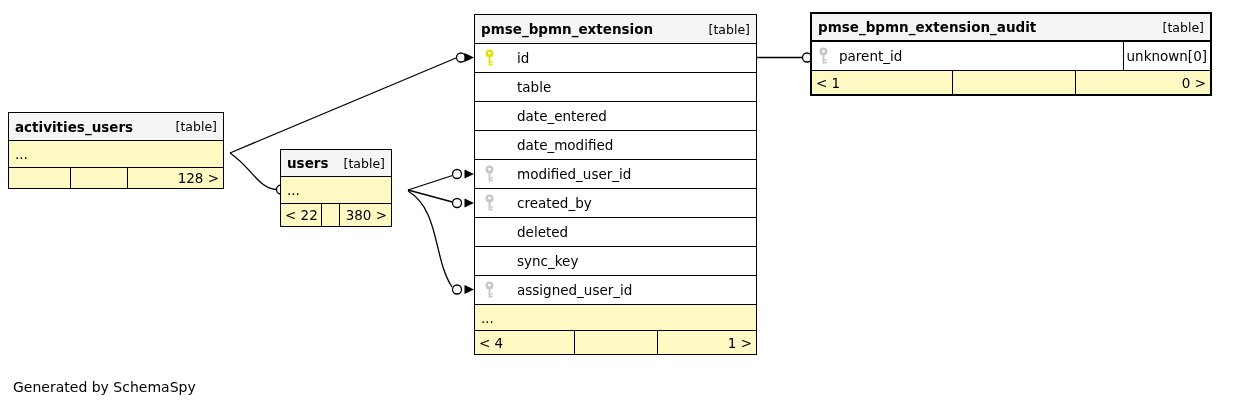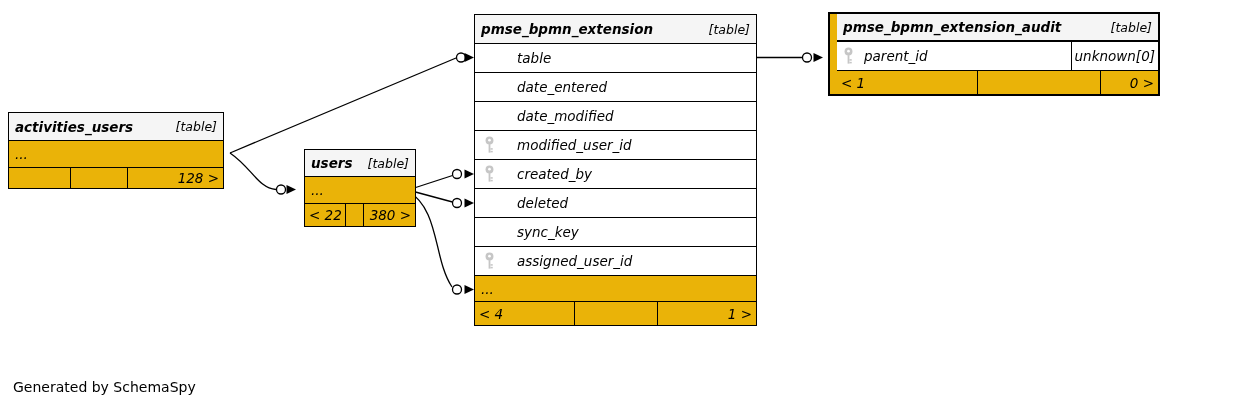--- a/index.html
+++ b/index.html
@@ -3,21 +3,21 @@
 <meta charset="utf-8">
 <style>
   html,body{margin:0;padding:0;background:#ffffff;}
   .canvas{position:relative;width:1247px;height:409px;background:#ffffff;
           font-family:"DejaVu Sans","Liberation Sans",sans-serif;color:#000;overflow:hidden;}
   .wires{position:absolute;left:0;top:0;}
   .wires path,.wires line{stroke:#000;stroke-width:1.3;fill:none;}
   .wires circle{stroke:#000;stroke-width:1.3;fill:#ffffff;}
   .wires polygon{fill:#000;stroke:none;}
 
-  .tbl{position:absolute;box-sizing:border-box;border:1px solid #000;background:#eab308;font-size:13.5px;font-style:italic;}
+  .tbl{position:absolute;box-sizing:border-box;border:1px solid #000;background:#fef9c3;font-size:13.5px;}
   .tbl.focus{border-width:2px;}
   .hdr{display:flex;justify-content:space-between;align-items:center;background:#f5f5f5;
        border-bottom:1px solid #000;box-sizing:border-box;padding:0 6px;}
   .tbl.focus .hdr{border-bottom-width:2px;}
   .tname{font-weight:bold;font-size:13.5px;white-space:nowrap;}
   .ttag{font-size:12.5px;white-space:nowrap;}
   .col-row{display:flex;align-items:center;border-bottom:1px solid #000;box-sizing:border-box;background:#fff;}
   .col-row .cname{white-space:nowrap;}
   .key{width:11px;height:18px;flex:0 0 auto;}
   .ext .col-row{height:29px;}
@@ -71,41 +71,53 @@
   <div class="ellipsis-row" style="height:27px;">
     <span>...</span>
   </div>
   <div class="ftr" style="height:20px;">
     <div class="fc" style="width:62px;"></div>
     <div class="fc" style="width:57px;"></div>
     <div class="fc last">128 &gt;</div>
   </div>
 </div>
 
-<div class="tbl" style="left:304px;top:149px;width:112px;">
+<div class="tbl" style="left:280px;top:149px;width:112px;">
   <div class="hdr" style="height:27px;">
     <span class="tname">users</span>
     <span class="ttag">[table]</span>
   </div>
   <div class="ellipsis-row" style="height:27px;">
     <span>...</span>
   </div>
   <div class="ftr" style="height:22px;">
     <div class="fc" style="width:41px;">&lt; 22</div>
     <div class="fc" style="width:18px;"></div>
     <div class="fc last">380 &gt;</div>
   </div>
 </div>
 
 <div class="tbl ext" style="left:474px;top:14px;width:283px;">
   <div class="hdr" style="height:29px;">
     <span class="tname">pmse_bpmn_extension</span>
     <span class="ttag">[table]</span>
   </div>
 
+  <div class="col-row">
+    <svg class="key" viewBox="0 0 12 20">
+      <g fill="#e4e400">
+        <circle cx="6" cy="5" r="4.4"></circle>
+            <rect x="5" y="9" width="2" height="9.5"></rect>
+        <rect x="7" y="13.5" width="2.6" height="1.7"></rect>
+            <rect x="7" y="16.5" width="2.6" height="1.7"></rect>
+      </g>
+      <circle cx="6" cy="4.6" r="1.5" fill="#ffffff"></circle>
+    </svg>
+    <span class="cname">id</span>
+  </div>
   <div class="col-row nokey">
     <span class="cname">table</span>
   </div>
   <div class="col-row nokey">
     <span class="cname">date_entered</span>
   </div>
   <div class="col-row nokey">
     <span class="cname">date_modified</span>
   </div>
   <div class="col-row">
@@ -154,21 +166,21 @@
   <div class="ellipsis-row" style="height:26px;">
     <span>...</span>
   </div>
   <div class="ftr" style="height:23px;">
     <div class="fc" style="width:100px;">&lt; 4</div>
     <div class="fc" style="width:83px;"></div>
     <div class="fc last">1 &gt;</div>
   </div>
 </div>
 
-<div class="tbl focus" style="left:828px;top:12px;width:332px;padding-left:7px;">
+<div class="tbl focus" style="left:810px;top:12px;width:402px;">
   <div class="hdr" style="height:28px;">
     <span class="tname">pmse_bpmn_extension_audit</span>
     <span class="ttag">[table]</span>
   </div>
   <div class="col-row" style="height:29px;">
     <svg class="key" style="margin-left:6px;" viewBox="0 0 12 20">
       <g fill="#c6c6c6">
         <circle cx="6" cy="5" r="4.4"></circle>
             <rect x="5" y="9" width="2" height="9.5"></rect>
         <rect x="7" y="13.5" width="2.6" height="1.7"></rect>

